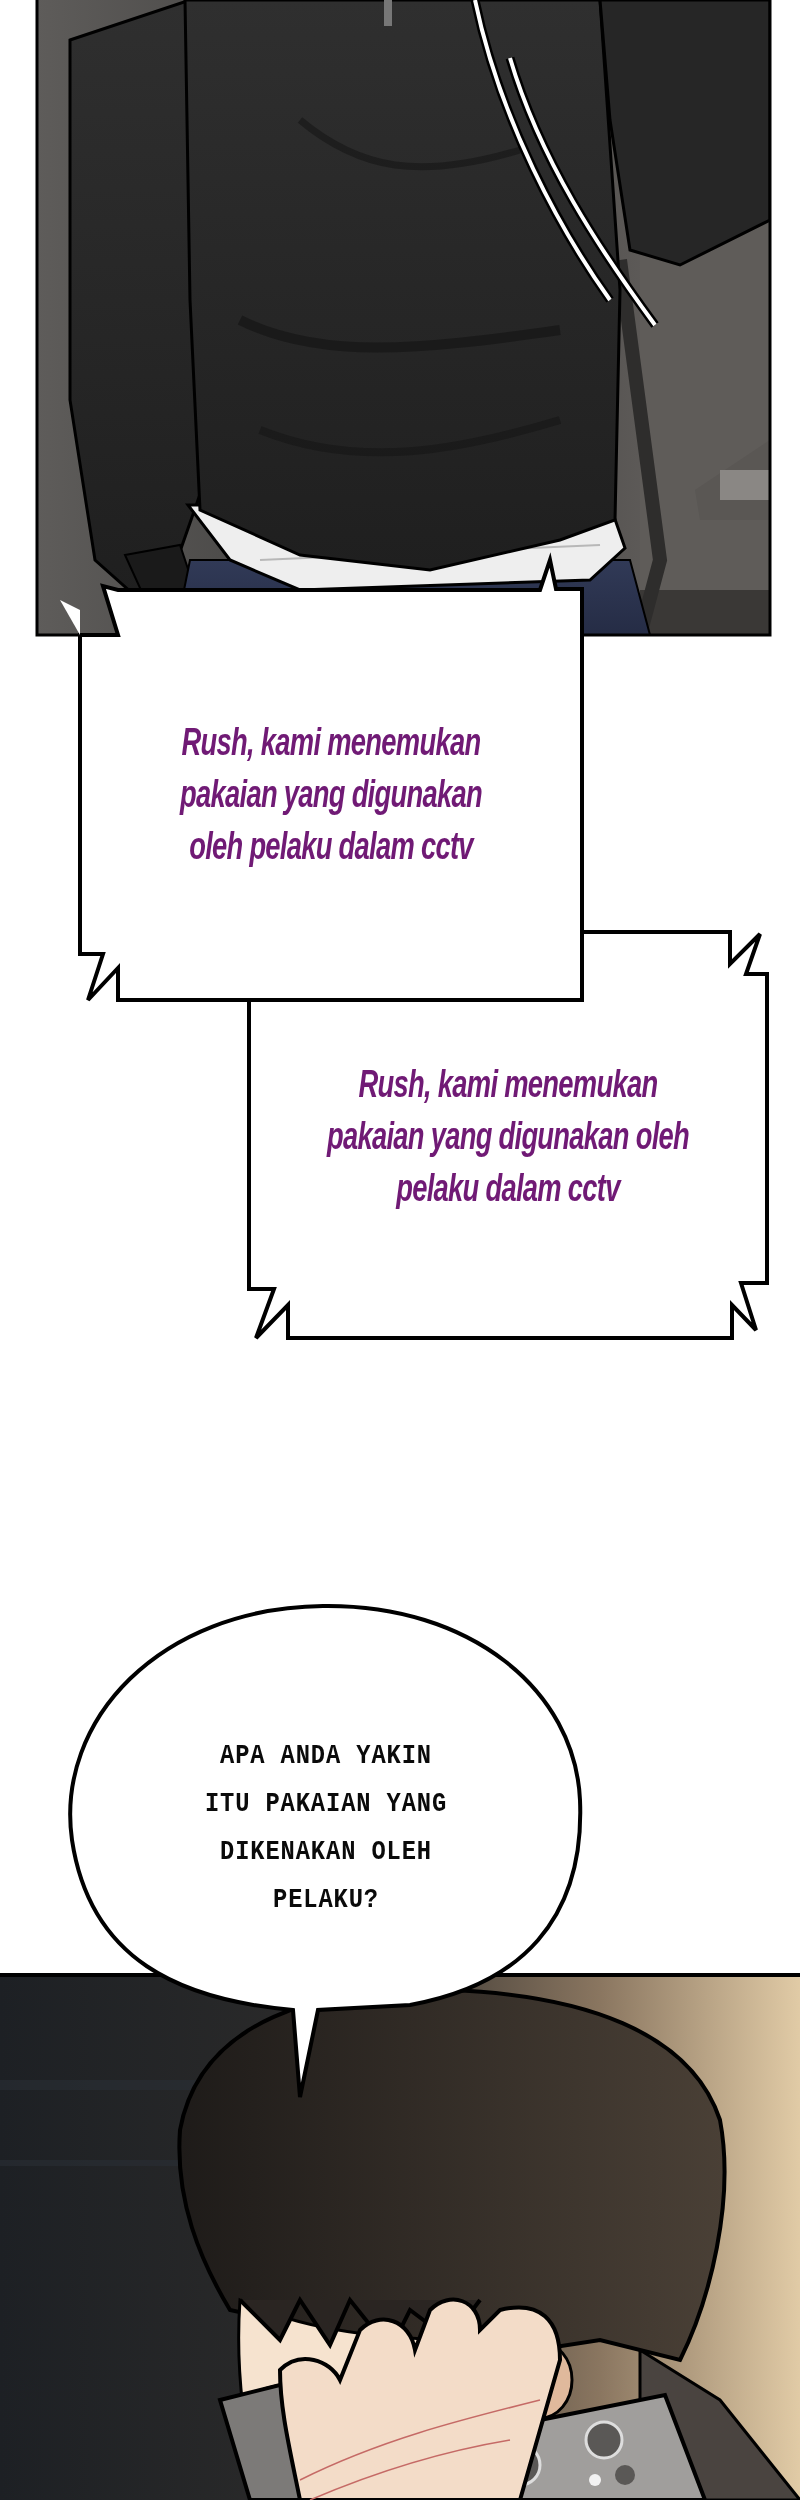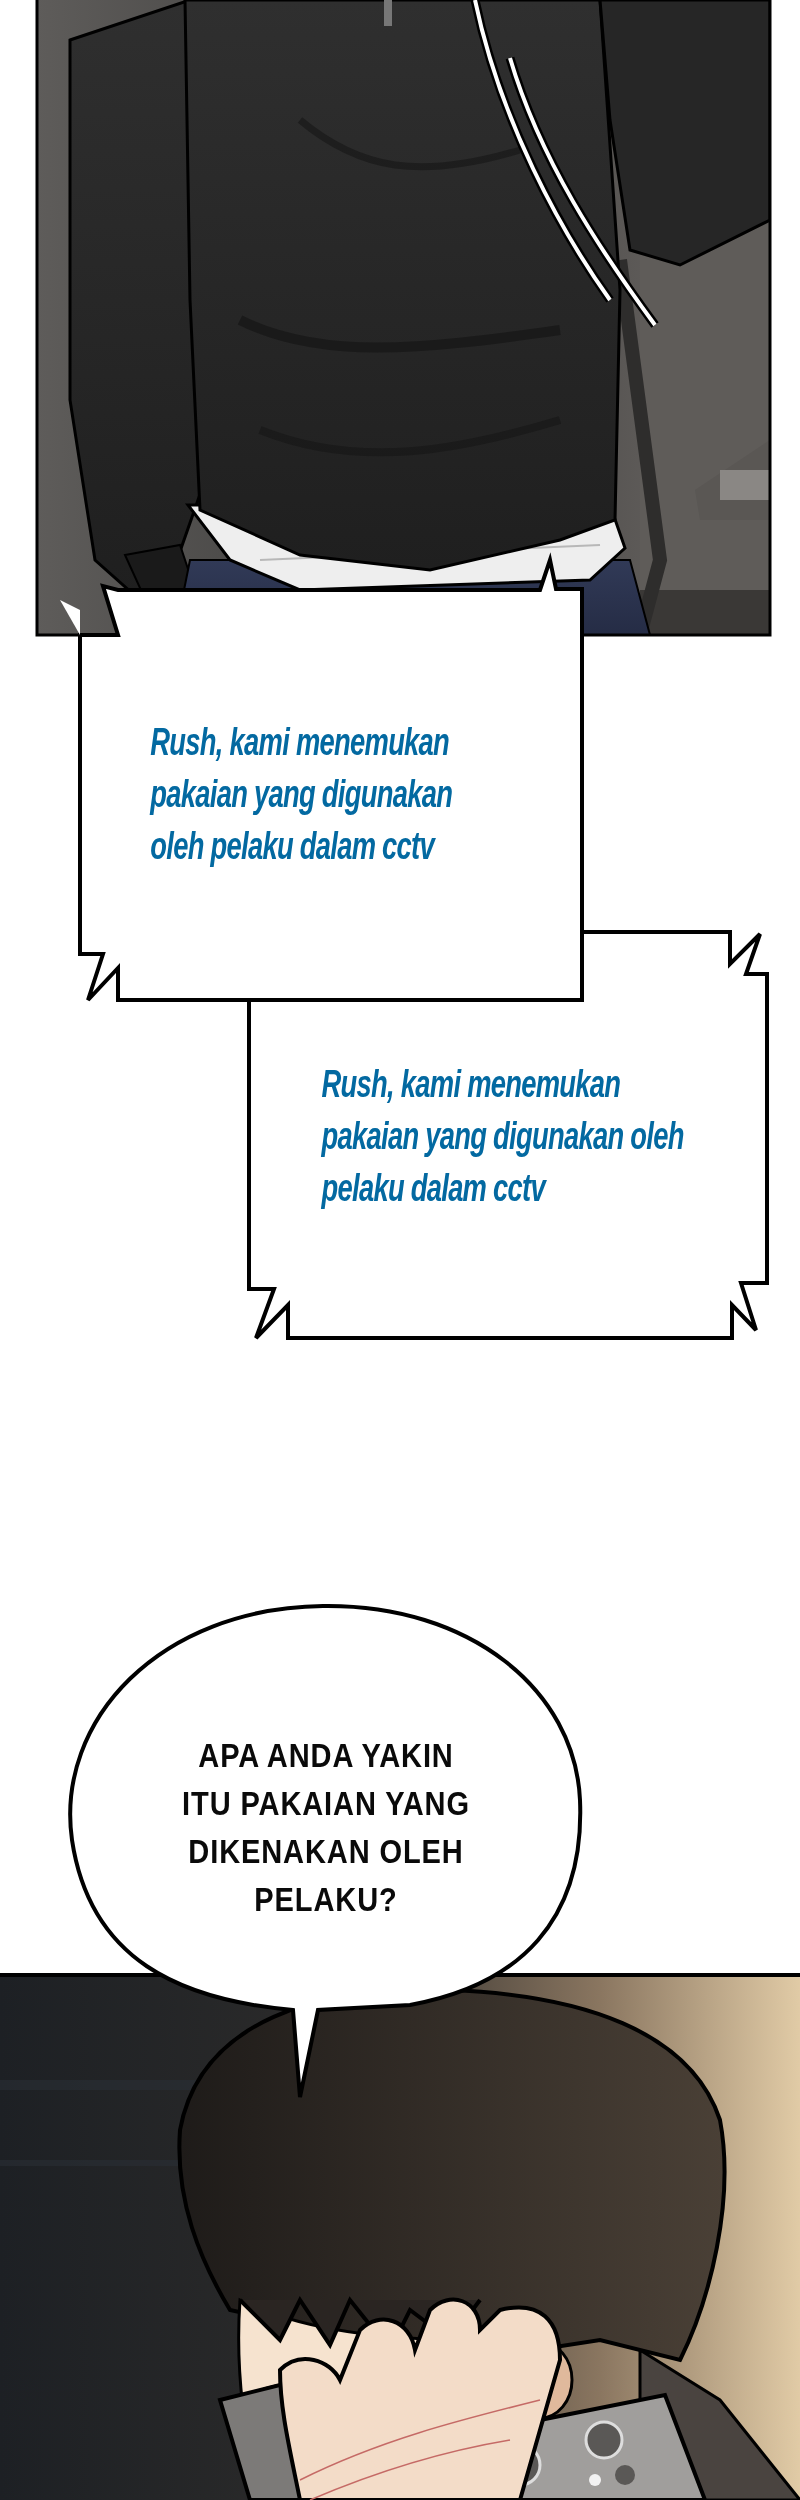--- a/index.html
+++ b/index.html
@@ -1,29 +1,29 @@
 <!DOCTYPE html>
 <html><head>
 <meta charset="utf-8">
 <style>
   html, body { margin:0; padding:0; background:#ffffff; }
   body { width:800px; height:2500px; position:relative; overflow:hidden; font-family:"Liberation Sans", sans-serif; }
   .layer { position:absolute; left:0; top:0; width:800px; height:2500px; }
   .caption {
-    position:absolute; color:#0369a1;
+    position:absolute; text-align:center; color:#701a75;
     font-family:"Liberation Sans", sans-serif; font-style:italic; font-weight:700;
     font-size:38px; line-height:52px; letter-spacing:-1px;
     transform-origin:center top;
     white-space:nowrap;
   }
   .caption .ln { display:block; transform:scaleX(0.72); }
   .shout {
     position:absolute; text-align:center; color:#0a0a0a;
-    font-family:Liberation Sans, sans-serif; font-weight:700;
-    font-size:33px; line-height:48px; letter-spacing:1px;
+    font-family:Liberation Mono, monospace; font-weight:700;
+    font-size:27px; line-height:48px; letter-spacing:1px;
     white-space:nowrap;
   }
   .shout .ln { display:block; transform:scaleX(0.88); }
 </style>
 </head>
 <body>
 
 <svg class="layer" viewBox="0 0 800 2500" width="800" height="2500" xmlns="http://www.w3.org/2000/svg">
   <defs>
     <linearGradient id="bg1" x1="0" y1="0" x2="1" y2="0">

